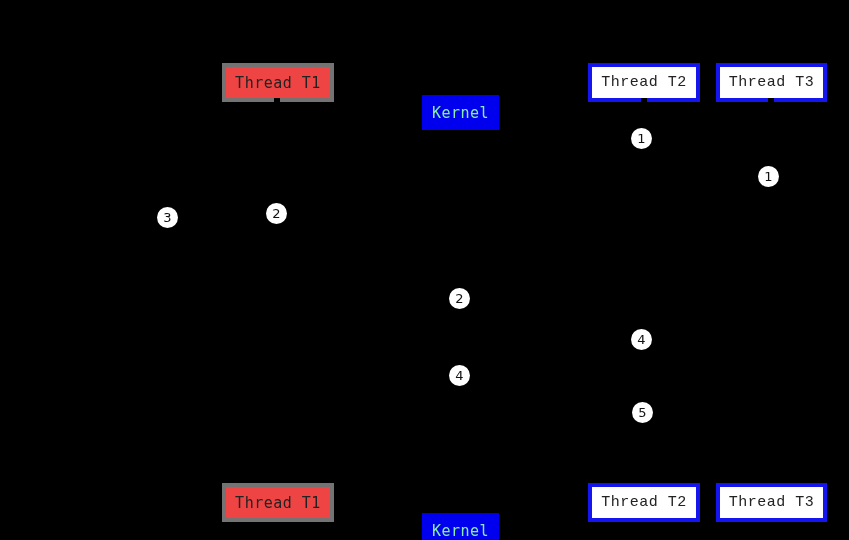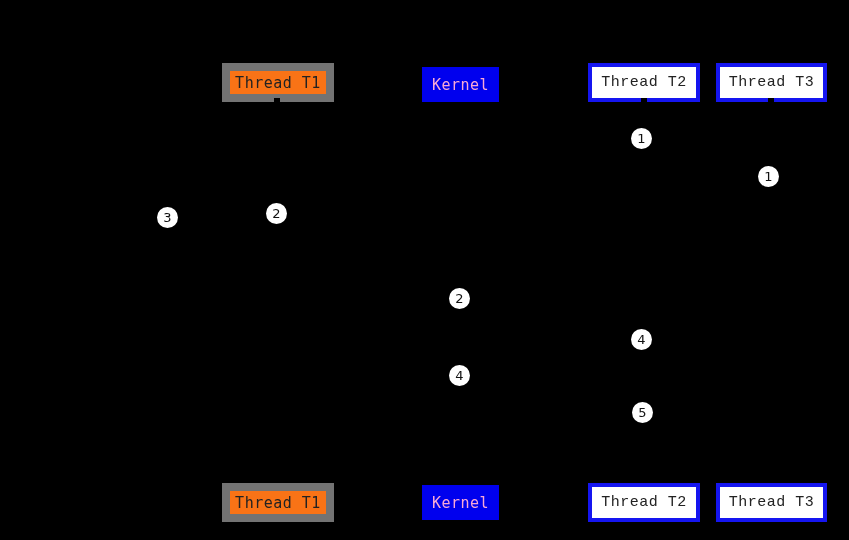--- a/index.html
+++ b/index.html
@@ -20,33 +20,34 @@
     position: absolute;
     box-sizing: border-box;
     display: flex;
     align-items: center;
     justify-content: center;
     font-size: 15px;
     letter-spacing: 0.5px;
     white-space: nowrap;
   }
   .red-outline {
-    background: #f97316;
-    border: 8px solid #737373;
+    background: #ef4444;
+    border: 4px solid #737373;
     color: #222222;
   }
   .blue-outline {
     background: #ffffff;
     border: 4px solid #1515f0;
     color: #222222;
     font-family: Liberation Mono, monospace;
   }
   .blue-solid {
     background: #0000ee;
-    color: #f9a8d4;
+    color: #86efac;
+    margin-top: 28px;
   }
   
   .pos-t1-top     { left: 222px; top: 63px;  width: 112px; height: 39px; }
   .pos-kernel-top { left: 422px; top: 67px;  width: 77px;  height: 35px; }
   .pos-t2-top     { left: 588px; top: 63px;  width: 112px; height: 39px; }
   .pos-t3-top     { left: 716px; top: 63px;  width: 111px; height: 39px; }
   
   .pos-t1-bot     { left: 222px; top: 483px; width: 112px; height: 39px; }
   .pos-kernel-bot { left: 422px; top: 485px; width: 77px;  height: 35px; }
   .pos-t2-bot     { left: 588px; top: 483px; width: 112px; height: 39px; }

